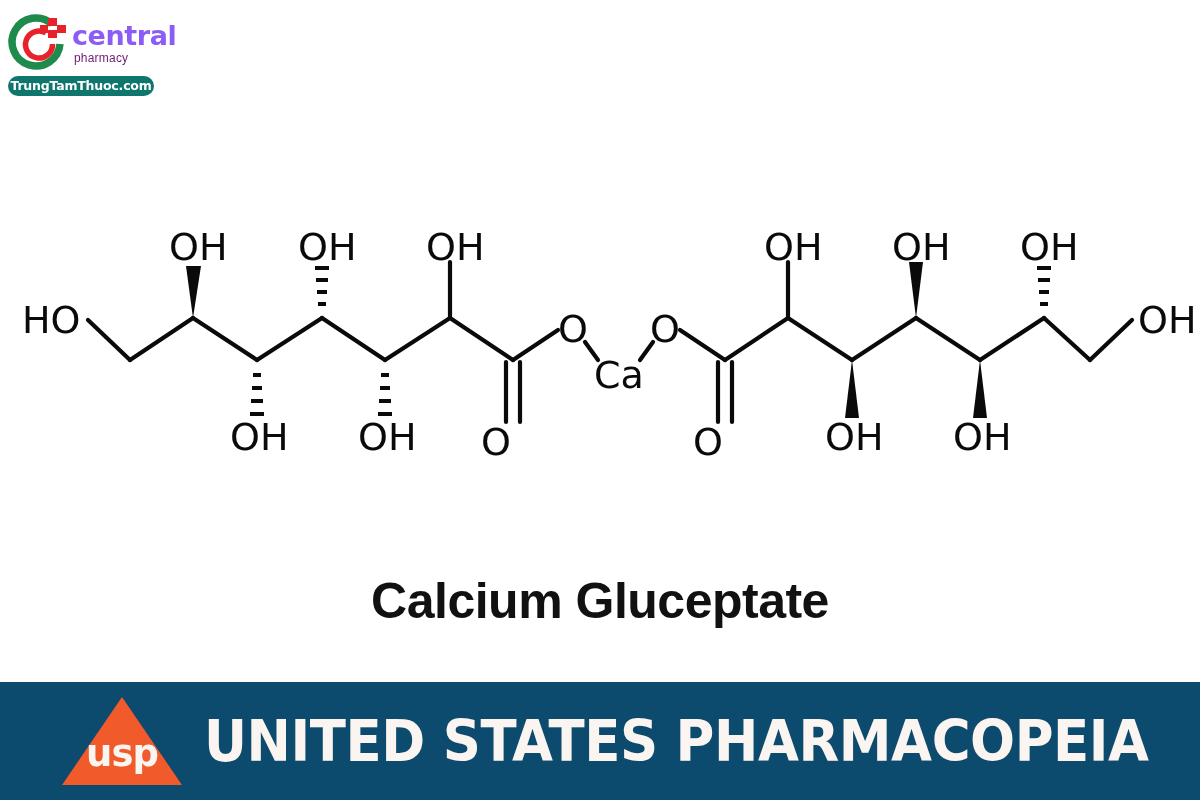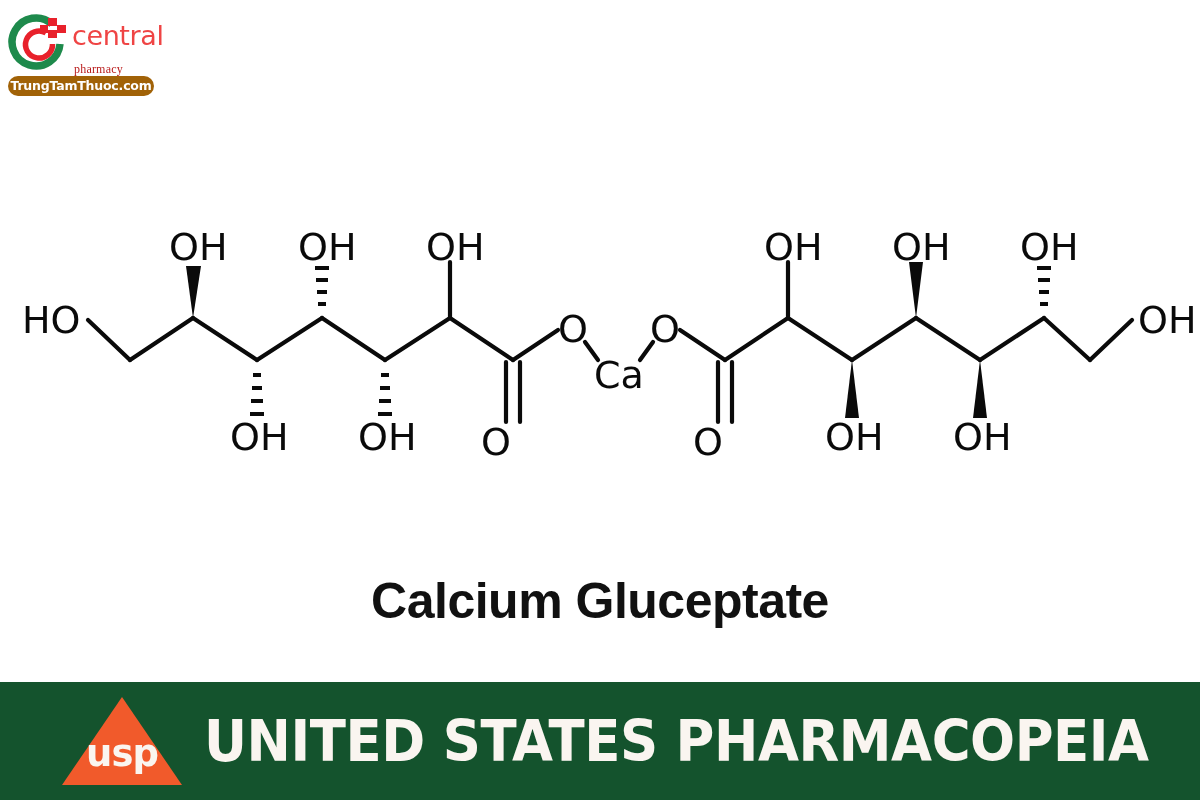--- a/index.html
+++ b/index.html
@@ -33,42 +33,42 @@
   #brand-wordmark {
     position: absolute;
     left: 64px;
     top: 8px;
     width: 120px;
     height: 52px;
   }
   .brand-name {
     font-family: "DejaVu Sans", sans-serif;
     font-size: 27px;
-    font-weight: normal;
-    color: #ef4444;
+    font-weight: bold;
+    color: #8b5cf6;
     letter-spacing: -0.4px;
     line-height: 1;
     display: block;
   }
   .brand-sub {
-    font-family: Liberation Serif, serif;
+    font-family: Liberation Sans, sans-serif;
     font-size: 12px;
-    color: #b91c1c;
+    color: #701a75;
     letter-spacing: 0.2px;
     display: block;
-    margin-top: 13px;
+    margin-top: 2px;
     margin-left: 2px;
   }
   #brand-url-pill {
     position: absolute;
     left: 0px;
     top: 62px;
     width: 146px;
     height: 20px;
-    background: #a16207;
+    background: #0f766e;
     border-radius: 10px;
     color: #ffffff;
     font-family: "DejaVu Sans", sans-serif;
     font-size: 12.5px;
     font-weight: bold;
     text-align: center;
     line-height: 20px;
     letter-spacing: -0.2px;
   }
 
@@ -97,21 +97,21 @@
     white-space: nowrap;
   }
 
   
   #usp-banner {
     position: absolute;
     left: 0;
     top: 682px;
     width: 1200px;
     height: 118px;
-    background: #14532d;
+    background: #0c4a6e;
     display: flex;
     align-items: center;
     padding-left: 62px;
     box-sizing: border-box;
   }
   #usp-logo {
     position: relative;
     width: 120px;
     height: 92px;
     flex: 0 0 auto;

